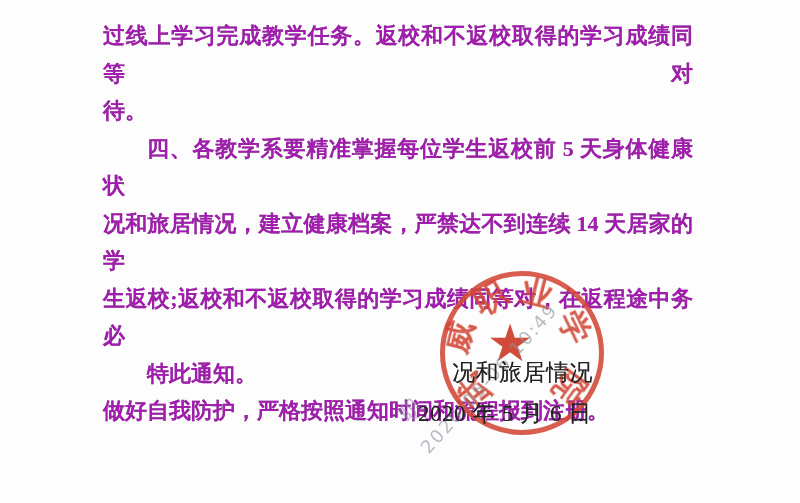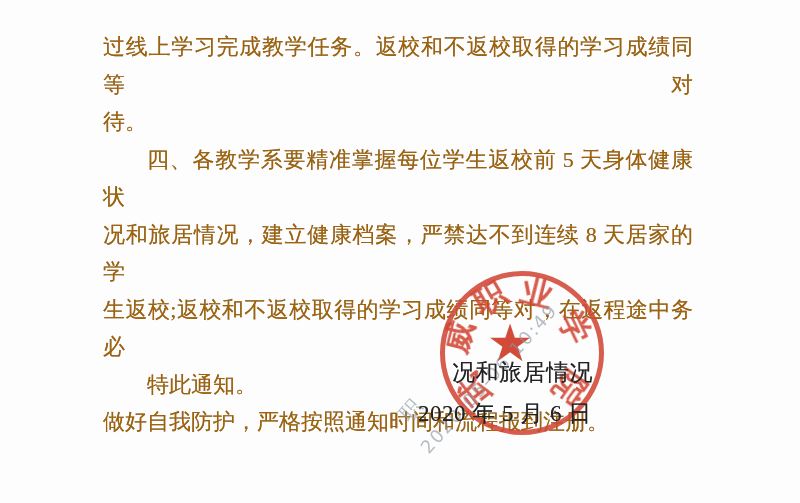--- a/index.html
+++ b/index.html
@@ -16,26 +16,27 @@
   .page {
     position: relative;
     width: 800px;
     height: 503px;
     background: #fdfdfd;
   }
   
   .text-block {
     position: absolute;
     left: 103px;
-    top: 28px;
+    top: 17px;
     width: 590px;
     font-size: 22px;
     line-height: 37.5px;
-    color: #a16207;
+    color: #a21caf;
     text-shadow: 0 0 0.6px rgba(60,60,60,0.55);
+    font-weight: bold;
   }
   .line { white-space: nowrap; }
   .line.justify {
     white-space: normal;
     text-align: justify;
     text-align-last: justify;
     text-justify: inter-character;
   }
   .line.indent { text-indent: 44px; }
 
@@ -136,21 +137,21 @@
 </style>
 </head>
 <body>
 
 <div class="page">
 
   <div class="text-block">
     <div class="line justify">过线上学习完成教学任务。返校和不返校取得的学习成绩同等对</div>
     <div class="line">待。</div>
     <div class="line justify indent">四、各教学系要精准掌握每位学生返校前 5 天身体健康状</div>
-    <div class="line justify">况和旅居情况，建立健康档案，严禁达不到连续 8 天居家的学</div>
+    <div class="line justify">况和旅居情况，建立健康档案，严禁达不到连续 14 天居家的学</div>
     <div class="line justify">生返校;返校和不返校取得的学习成绩同等对，在返程途中务必</div>
     <div class="line indent">特此通知。</div>
     <div class="line">做好自我防护，严格按照通知时间和流程报到注册。</div>
   </div>
 
   <div class="seal">
     <div class="seal-ring"></div>
     <span class="ring-char rc0">武</span>
     <span class="ring-char rc1">威</span>
     <span class="ring-char rc2">职</span>

